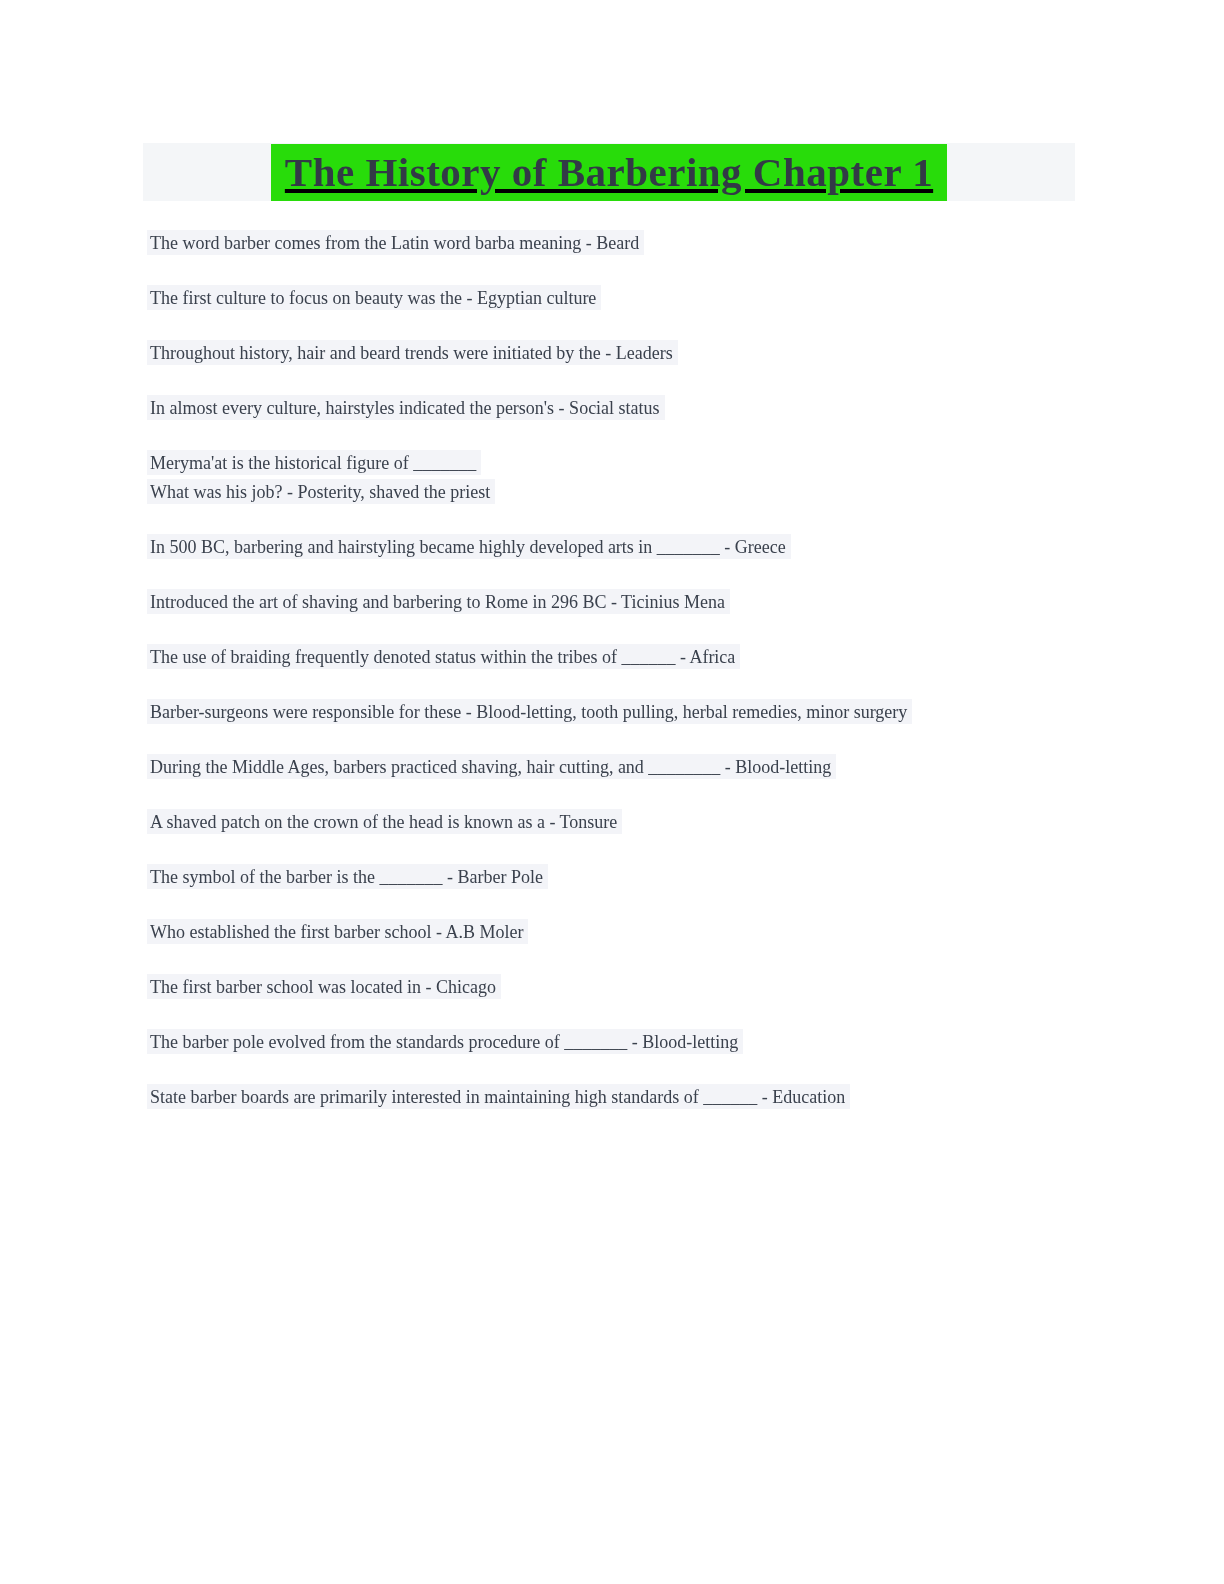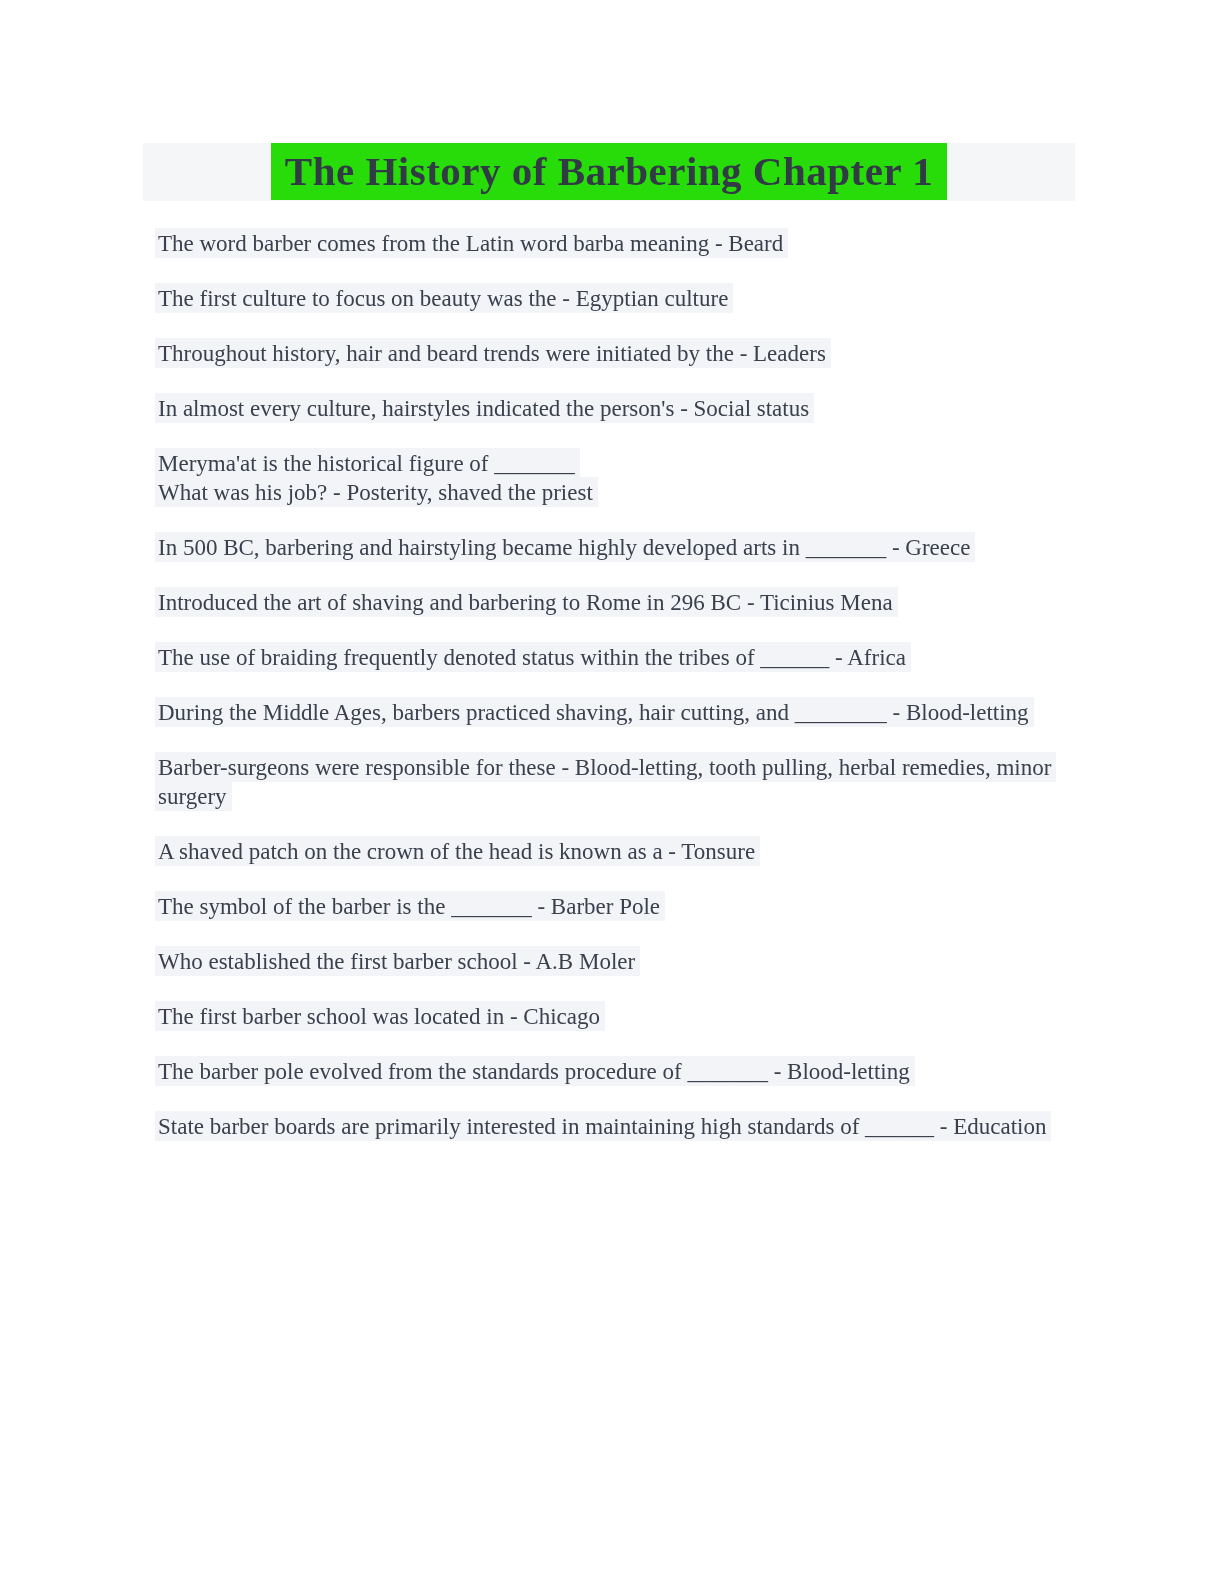--- a/index.html
+++ b/index.html
@@ -18,40 +18,41 @@
     position: absolute;
     top: 143px;
     left: 143px;
     width: 932px;
   }
   .title-band {
     width: 932px;
     height: 58px;
     background: var(--band-color, #f4f6f8);
     display: flex;
-    align-items: flex-start;
+    align-items: center;
     justify-content: center;
+    text-decoration: underline;
   }
   .title-hl {
     background: var(--title-hl-color, #28dc0a);
     color: var(--title-text-color, #323a46);
     font-weight: bold;
     font-size: 41px;
     line-height: 57px;
     padding: 0 14px;
     white-space: nowrap;
     letter-spacing: 0.5px;
   }
   .qa-list {
     margin-top: 28px;
     width: 932px;
   }
   p.qa {
-    margin: 0 0 26px 12px;
-    font-size: 23px;
+    margin: 0 0 26px 4px;
+    font-size: 18px;
     line-height: 29px;
     color: var(--body-text-color, #3a414d);
   }
   span.hl {
     background: var(--line-hl-color, #f3f4f8);
     white-space: pre-line;
     padding: 3px 5px 2px 3px;
     -webkit-box-decoration-break: clone;
     box-decoration-break: clone;
   }
@@ -66,22 +67,22 @@
   <div class="qa-list">
       <p class="qa"><span class="hl">The word barber comes from the Latin word barba meaning - Beard</span></p>
       <p class="qa"><span class="hl">The first culture to focus on beauty was the - Egyptian culture</span></p>
       <p class="qa"><span class="hl">Throughout history, hair and beard trends were initiated by the - Leaders</span></p>
       <p class="qa"><span class="hl">In almost every culture, hairstyles indicated the person's - Social status</span></p>
       <p class="qa"><span class="hl">Meryma'at is the historical figure of _______
 What was his job? - Posterity, shaved the priest</span></p>
       <p class="qa"><span class="hl">In 500 BC, barbering and hairstyling became highly developed arts in _______ - Greece</span></p>
       <p class="qa"><span class="hl">Introduced the art of shaving and barbering to Rome in 296 BC - Ticinius Mena</span></p>
       <p class="qa"><span class="hl">The use of braiding frequently denoted status within the tribes of ______ - Africa</span></p>
+      <p class="qa"><span class="hl">Barber-surgeons were responsible for these - Blood-letting, tooth pulling, herbal remedies, minor surgery</span></p>
       <p class="qa"><span class="hl">During the Middle Ages, barbers practiced shaving, hair cutting, and ________ - Blood-letting</span></p>
-      <p class="qa"><span class="hl">Barber-surgeons were responsible for these - Blood-letting, tooth pulling, herbal remedies, minor surgery</span></p>
       <p class="qa"><span class="hl">A shaved patch on the crown of the head is known as a - Tonsure</span></p>
       <p class="qa"><span class="hl">The symbol of the barber is the _______ - Barber Pole</span></p>
       <p class="qa"><span class="hl">Who established the first barber school - A.B Moler</span></p>
       <p class="qa"><span class="hl">The first barber school was located in - Chicago</span></p>
       <p class="qa"><span class="hl">The barber pole evolved from the standards procedure of _______ - Blood-letting</span></p>
       <p class="qa"><span class="hl">State barber boards are primarily interested in maintaining high standards of ______ - Education</span></p>
     </div>
 </div>
 
 </body></html>

